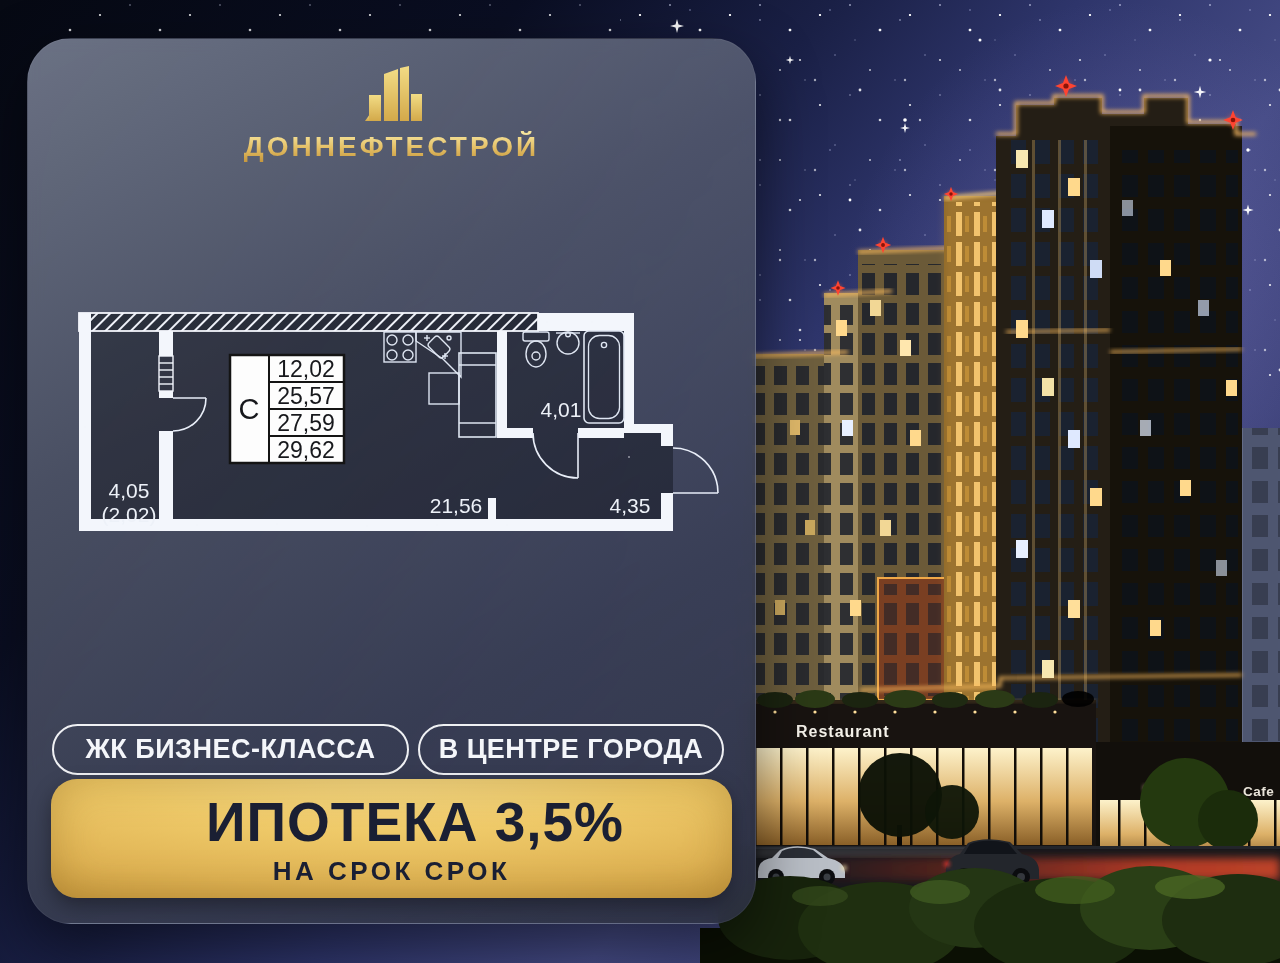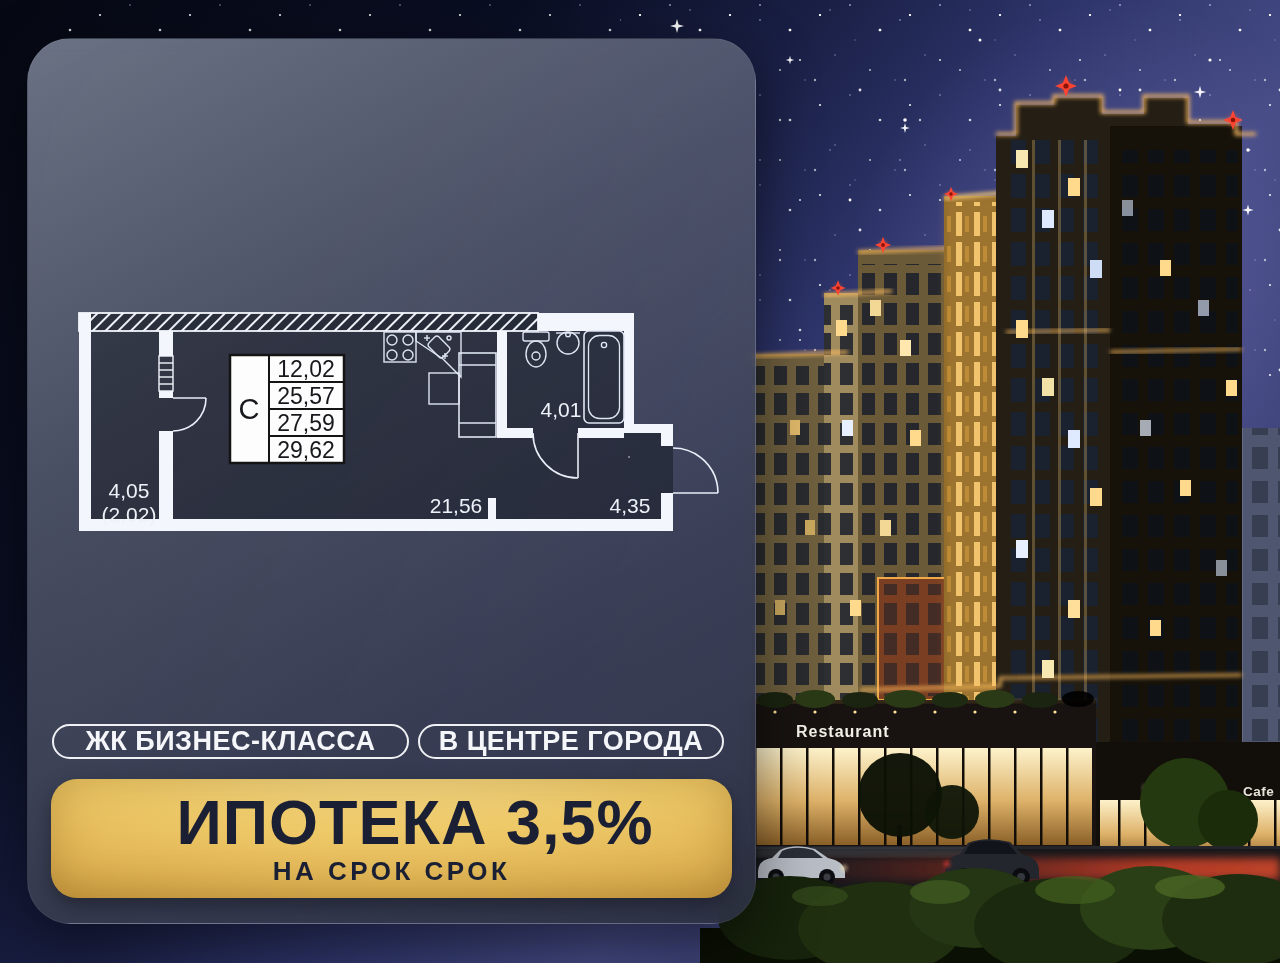--- a/index.html
+++ b/index.html
@@ -12,30 +12,30 @@
   
   .logo{position:absolute;left:0;top:22px;width:100%;text-align:center;}
   .logo-icon{display:block;margin:0 auto 4px auto;}
   .logo-name{display:inline-block;font-size:28px;font-weight:800;letter-spacing:3px;
     background:linear-gradient(180deg,#f6e49c 8%,#e3bd62 55%,#c2943c 100%);
     -webkit-background-clip:text;background-clip:text;color:transparent;}
   
   .plan{position:absolute;left:49px;top:268px;width:648px;height:232px;overflow:visible;}
   .plan text{font-family:"Liberation Sans",sans-serif;}
   
-  .pill{position:absolute;top:685px;height:35px;border-radius:27px;border:2.5px solid rgba(250,251,253,.95);
+  .pill{position:absolute;top:685px;height:51px;border-radius:27px;border:2.5px solid rgba(250,251,253,.95);
     display:flex;align-items:center;justify-content:center;color:#f4f6fa;font-weight:700;font-size:27px;letter-spacing:.5px;box-sizing:border-box;}
   .pill-1{left:24px;width:357px;}
   .pill-2{left:390px;width:306px;justify-content:center;}
   
   .banner{position:absolute;left:23px;top:740px;width:681px;height:119px;border-radius:26px;
     background:radial-gradient(130% 190% at 50% -25%,#f8e093 0%,#efca69 36%,#e0b455 60%,#c2933a 84%,#a8771f 100%);
     box-shadow:inset 0 0 46px rgba(118,80,12,.32),0 8px 20px rgba(0,0,0,.35);
     display:flex;flex-direction:column;align-items:center;justify-content:center;}
-  .banner-title{font-size:63px;line-height:64px;font-weight:800;color:#1a1f33;letter-spacing:1px;margin-left:47px;}
+  .banner-title{font-size:55px;line-height:64px;font-weight:800;color:#1a1f33;letter-spacing:1px;margin-left:47px;}
   .banner-sub{font-size:26px;font-weight:700;color:#1a1f33;letter-spacing:3.5px;margin-top:2px;}
 </style>
 </head>
 <body>
 
 <div class="canvas">
 
   <svg class="scene" viewBox="0 0 1280 963">
     <defs>
       <linearGradient id="sky" x1="0" y1="0" x2="1" y2="0.6">
@@ -291,20 +291,39 @@
       <ellipse cx="1238" cy="920" rx="76" ry="46" fill="#1e2d10"></ellipse>
       <ellipse cx="940" cy="892" rx="30" ry="12" fill="#3e5a20" opacity=".8"></ellipse>
       <ellipse cx="1075" cy="890" rx="40" ry="14" fill="#44621f" opacity=".7"></ellipse>
       <ellipse cx="1190" cy="887" rx="35" ry="12" fill="#4c6a24" opacity=".75"></ellipse>
       <ellipse cx="820" cy="896" rx="28" ry="10" fill="#33491c" opacity=".8"></ellipse>
     </g>
   </svg>
 
   <div class="panel">
 
+    <div class="logo">
+      <svg class="logo-icon" width="60" height="66" viewBox="0 0 60 66">
+        <defs>
+          <linearGradient id="goldbar" x1="0" y1="0" x2="0" y2="1">
+            <stop offset="0" stop-color="#f2dc85"></stop>
+              <stop offset="1" stop-color="#d3a94a"></stop>
+          </linearGradient>
+        </defs>
+        <g fill="url(#goldbar)">
+          <polygon points="3,60 8,53 8,60"></polygon>
+          <polygon points="57,60 52,53 52,60"></polygon>
+          <rect x="7" y="34" width="12" height="26"></rect>
+          <polygon points="22,13 36,8 36,60 22,60"></polygon>
+          <polygon points="38,7 47,5 47,60 38,60"></polygon>
+          <rect x="49" y="33" width="11" height="27"></rect>
+        </g>
+      </svg>
+      <div class="logo-name">ДОННЕФТЕСТРОЙ</div>
+    </div>
 
     <svg class="plan" viewBox="0 0 648 232">
       <defs>
         <pattern id="hatchP" width="9" height="9" patternUnits="userSpaceOnUse" patternTransform="rotate(45)">
           <rect width="9" height="9" fill="rgba(16,18,26,.25)"></rect>
           <rect x="0" y="0" width="2" height="9" fill="#eef1f8"></rect>
         </pattern>
       </defs>
 
       <g>

